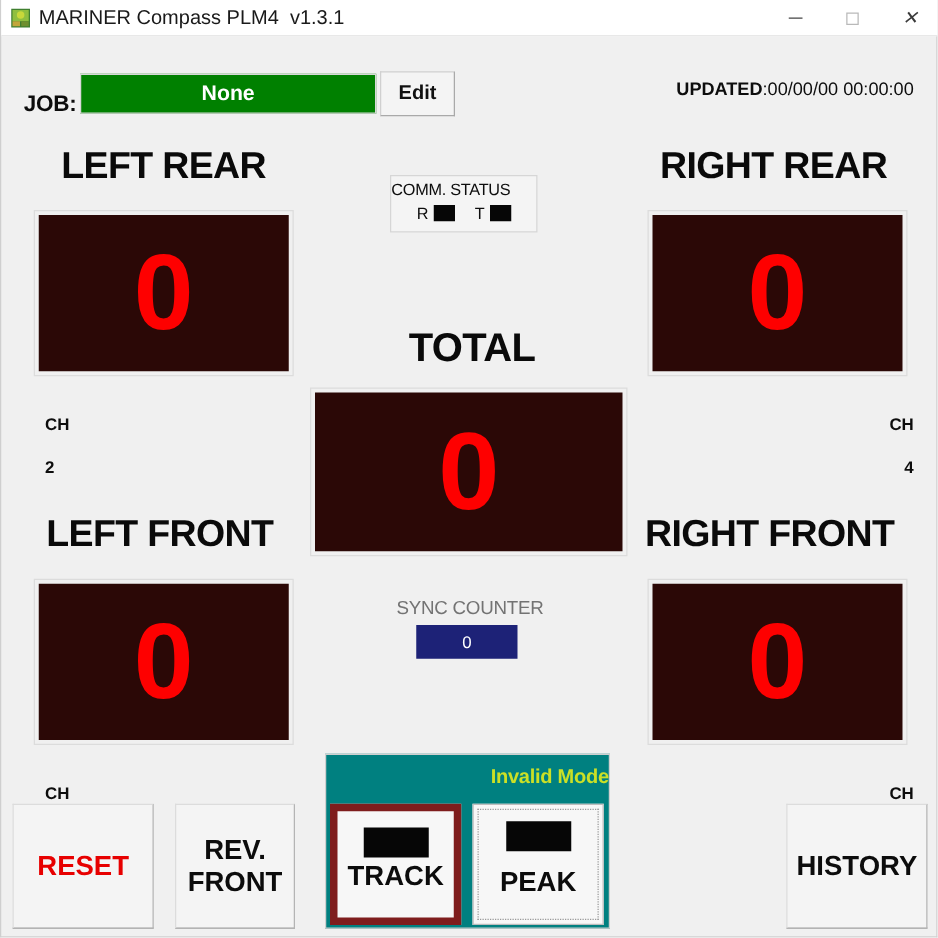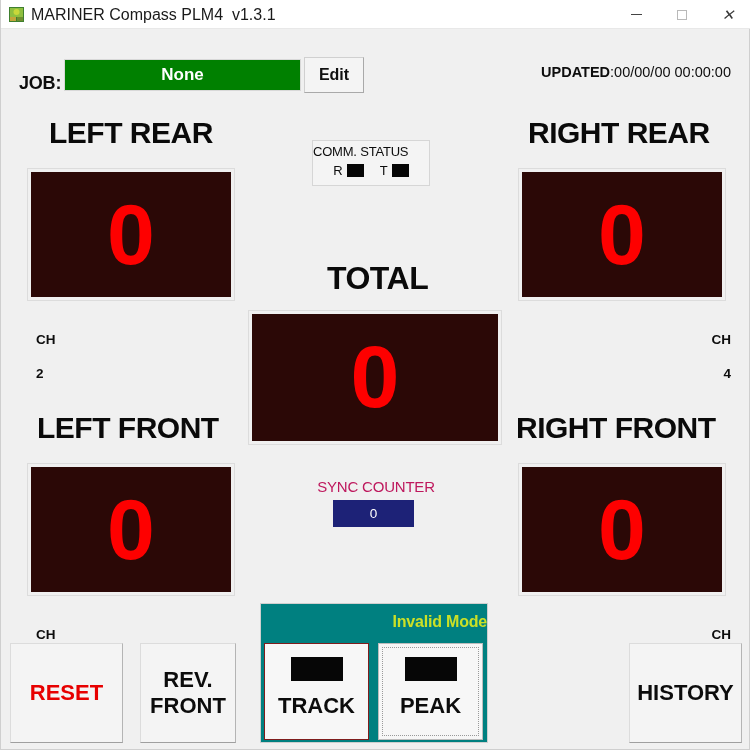--- a/index.html
+++ b/index.html
@@ -139,21 +139,21 @@
     position: absolute; left: 0; top: 22px; width: 100%;
     display: flex; align-items: center; justify-content: center; gap: 16px;
   }
   .comm-pair { display: flex; align-items: center; gap: 4px; }
   .comm-pair span { font-size: 13px; color: #0d0d0d; }
   .led { width: 17px; height: 13px; background: #060606; display: block; }
 
   
   .sync-title {
     position: absolute; left: 0; top: 478px; width: 750px;
-    text-align: center; font-size: 15px; color: #be185d;
+    text-align: center; font-size: 15px; color: #737373;
     letter-spacing: -0.2px;
   }
   .sync-box {
     position: absolute; left: 332px; top: 500px; width: 81px; height: 27px;
     background: #1d2277;
     display: flex; align-items: center; justify-content: center;
     color: #ffffff; font-size: 13.5px;
   }
 
   
@@ -164,21 +164,21 @@
   }
   .mode-title {
     position: absolute; left: 0; top: 9px; width: 100%;
     text-align: right;
     font-size: 16px; font-weight: bold; color: #cbe026;
     letter-spacing: -0.2px;
   }
   .mode-btn {
     position: absolute; top: 39px; width: 105px; height: 97px;
     background: #f7f7f7;
-    border: 1px solid #7f1d1d;
+    border: 6px solid #7f1d1d;
     cursor: pointer;
   }
   .mode-btn.track { left: 3px; }
   .mode-btn.peak  { left: 117px; border: 1px solid #bdbdbd; }
   .mode-btn .focusring {
     position: absolute; left: 3px; top: 3px; right: 3px; bottom: 3px;
     border: 1px dotted #9a9a9a;
   }
   .mode-led {
     position: absolute; left: 50%; top: 13px; transform: translateX(-50%);

